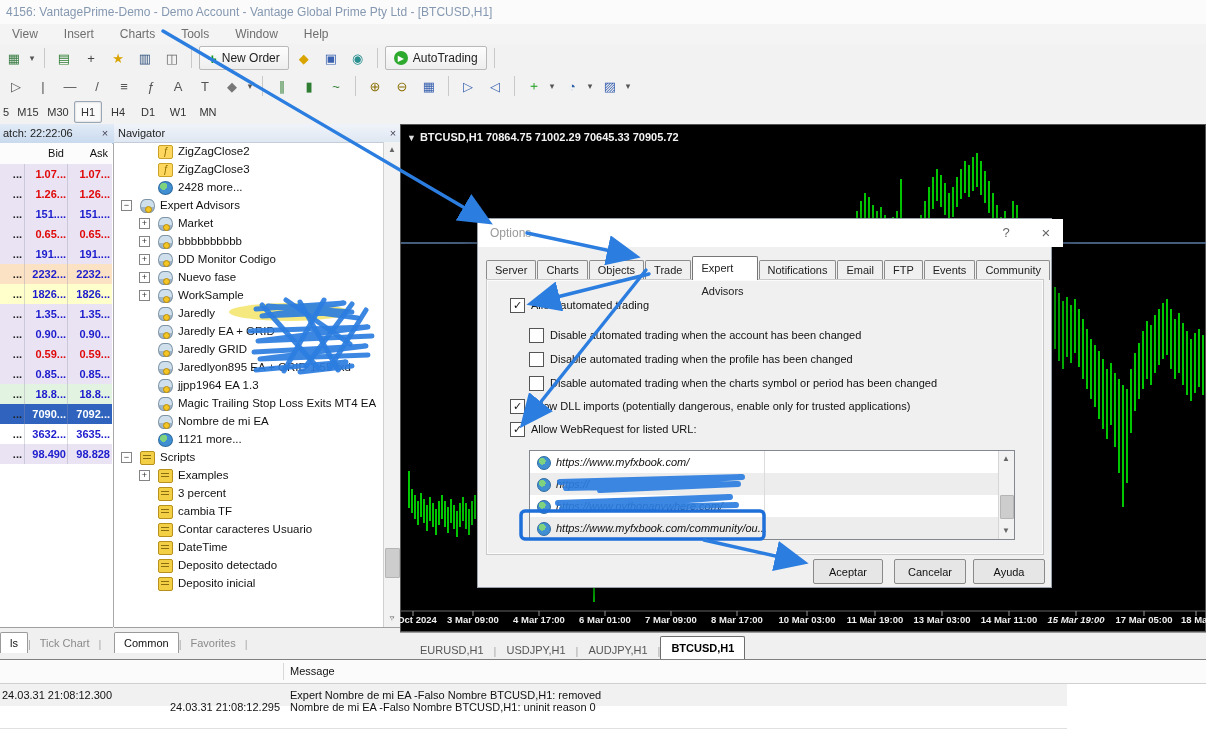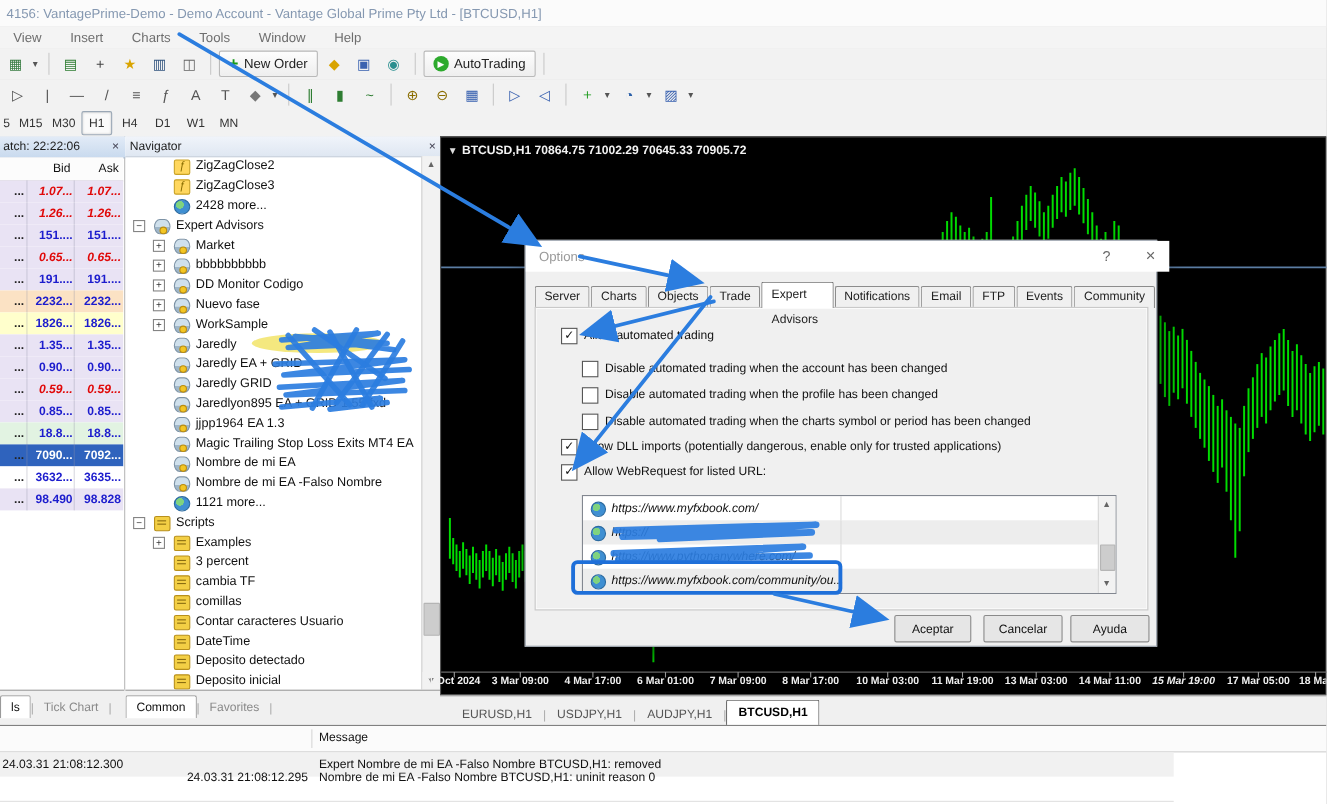--- a/index.html
+++ b/index.html
@@ -40,21 +40,21 @@
                line-height:14px;text-align:center;}
   #mw-colhead{left:0;top:19px;width:112px;height:21px;background:#fcfcfc;border-bottom:1px solid #c8c8c8;}
   .mw-col{position:absolute;top:0;height:21px;line-height:21px;text-align:right;color:#111;}
   #mw-rows{left:0;top:40px;width:112px;}
   .mw-row{position:relative;width:112px;height:20px;line-height:20px;}
   .mw-cell{position:absolute;top:0;height:20px;text-align:right;font-weight:600;overflow:hidden;}
   .mw-sym{left:0;width:22px;color:#222;overflow:hidden;}
   .mw-bid{left:24px;width:42px;}
   .mw-ask{left:68px;width:42px;}
   .mw-row .vline{position:absolute;top:0;width:1px;height:20px;background:rgba(150,150,170,.35);}
-  .c-red{color:#e00808;font-style:italic;} .c-blue{color:#1c1ccd;} .c-white{color:#fff;}
+  .c-red{color:#e00808;} .c-blue{color:#1c1ccd;} .c-white{color:#fff;}
   .bg-lav{background:#e9e3f4;} .bg-peach{background:#fbe2c4;} .bg-cream{background:#ffffcc;}
   .bg-mint{background:#e2f3e2;} .bg-sel{background:#2f63bd;} .bg-none{background:#fff;}
   
   .tabstrip{background:#f0f0f0;border-top:1px solid #a0a0a0;display:flex;align-items:flex-end;}
   #mw-tabs{left:0;top:627px;width:113px;height:25px;}
   #nav-tabs{left:114px;top:627px;width:286px;height:25px;}
   .btab{height:20px;line-height:20px;padding:0 9px;color:#8a8a8a;font-size:11px;}
   .btab.active{background:#fff;border:1px solid #9a9a9a;border-bottom:none;color:#111;border-radius:2px 2px 0 0;}
   .btab-sep{color:#aaa;margin-bottom:3px;}
   
@@ -405,48 +405,40 @@
         </div>
         <div class="tree-row">
           <span class="tico ico-ea" style="left: 44px;"></span>
           <span class="tree-label" style="left: 64px; text-align: right;">Magic Trailing Stop Loss Exits MT4 EA</span>
         </div>
         <div class="tree-row">
           <span class="tico ico-ea" style="left: 44px;"></span>
           <span class="tree-label" style="left: 64px;">Nombre de mi EA</span>
         </div>
         <div class="tree-row">
-          <span class="tico ico-ea" style="left: 44px;"></span>
-          <span class="tree-label" style="left: 64px;">Nombre de mi EA -Falso Nombre</span>
-        </div>
-        <div class="tree-row">
           <span class="tico ico-globe" style="left: 44px;"></span>
           <span class="tree-label" style="left: 64px;">1121 more...</span>
         </div>
         <div class="tree-row">
           <span class="expander" style="left: 7px;">−</span>
           <span class="tico ico-script" style="left: 26px;"></span>
           <span class="tree-label" style="left: 46px;">Scripts</span>
         </div>
         <div class="tree-row">
           <span class="expander" style="left: 25px;">+</span>
           <span class="tico ico-script" style="left: 44px;"></span>
           <span class="tree-label" style="left: 64px;">Examples</span>
         </div>
         <div class="tree-row">
           <span class="tico ico-script" style="left: 44px;"></span>
           <span class="tree-label" style="left: 64px;">3 percent</span>
         </div>
         <div class="tree-row">
           <span class="tico ico-script" style="left: 44px;"></span>
           <span class="tree-label" style="left: 64px;">cambia TF</span>
-        </div>
-        <div class="tree-row">
-          <span class="tico ico-script" style="left: 44px;"></span>
-          <span class="tree-label" style="left: 64px;">comillas</span>
         </div>
         <div class="tree-row">
           <span class="tico ico-script" style="left: 44px;"></span>
           <span class="tree-label" style="left: 64px;">Contar caracteres Usuario</span>
         </div>
         <div class="tree-row">
           <span class="tico ico-script" style="left: 44px;"></span>
           <span class="tree-label" style="left: 64px;">DateTime</span>
         </div>
         <div class="tree-row">

